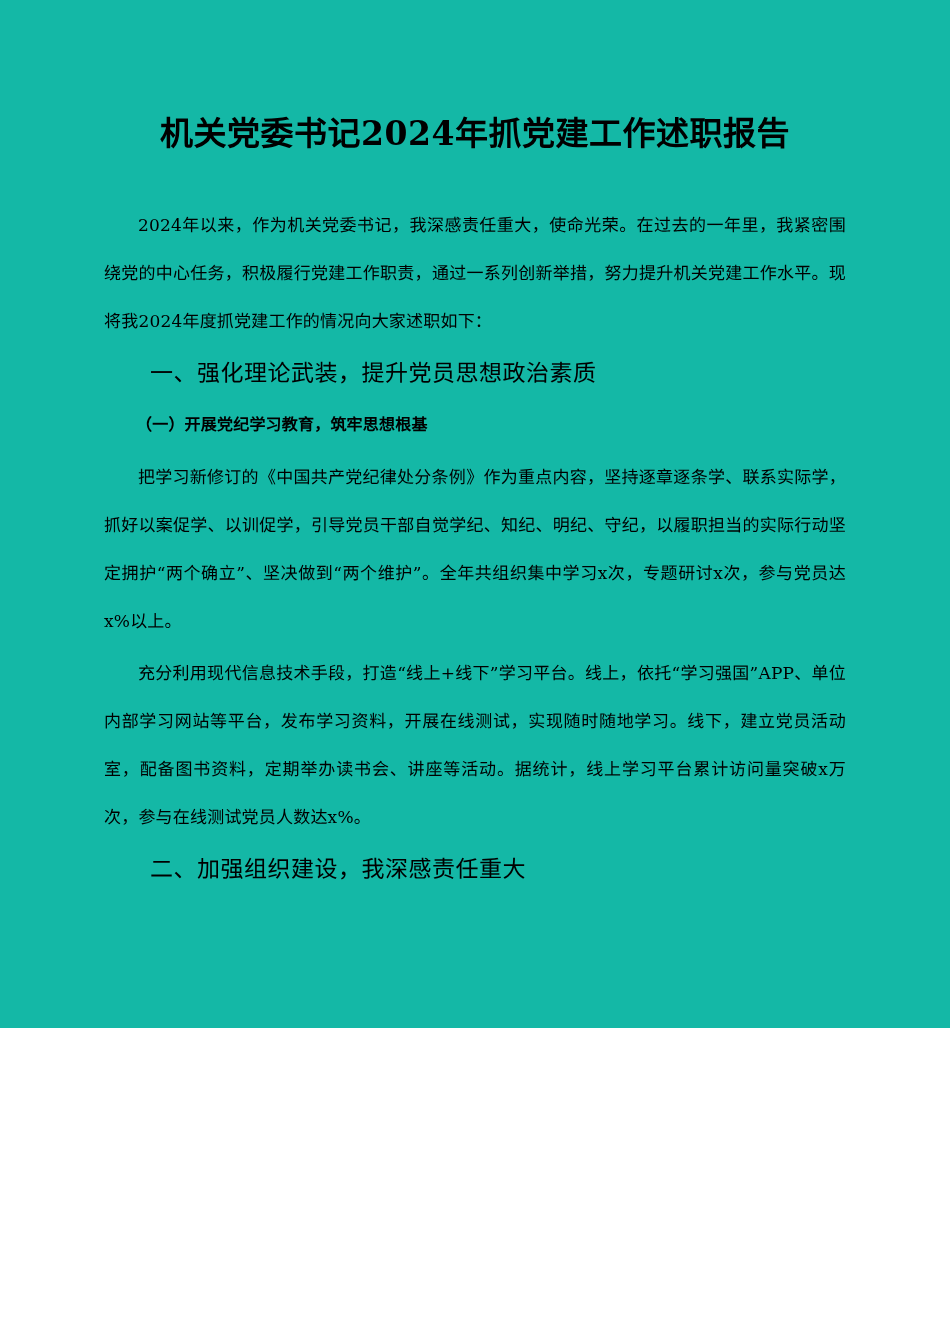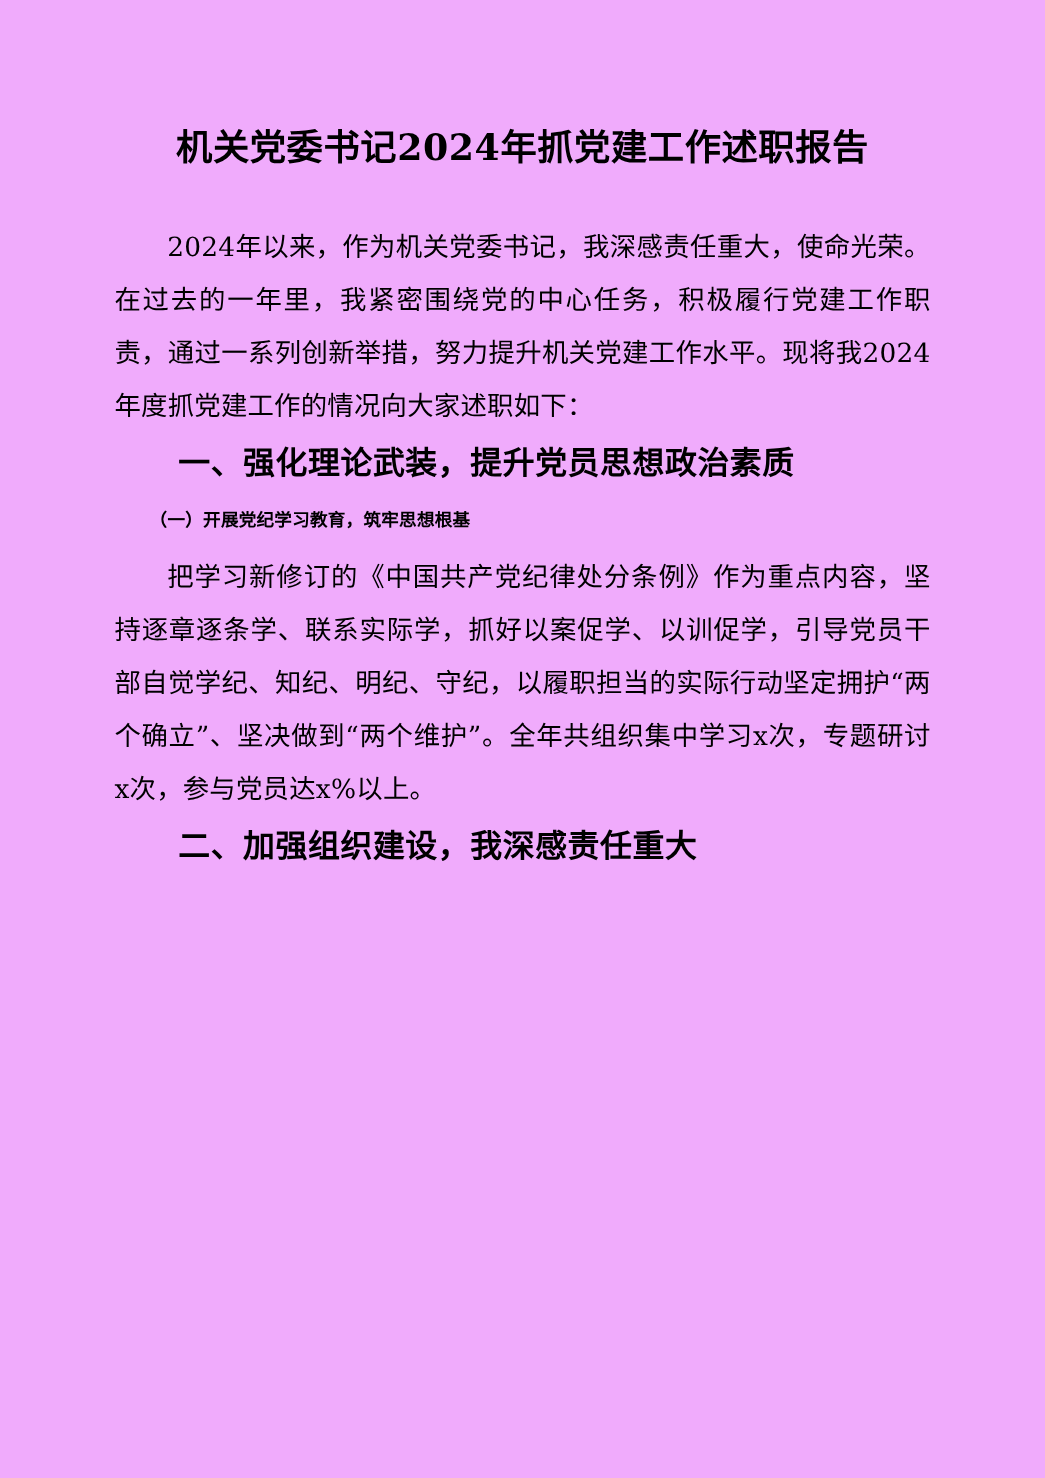--- a/index.html
+++ b/index.html
@@ -11,46 +11,46 @@
   body {
     width: 950px;
     height: 1344px;
     font-family: "DejaVu Serif", "Liberation Serif", serif;
     color: #000000;
     overflow: hidden;
   }
   .page {
     box-sizing: border-box;
     width: 950px;
-    height: 1344px;
+    height: 1028px;
     padding: 112px 104px 40px 104px;
-    background: #f0abfc;
+    background: #14b8a6;
   }
   .doc-title {
     font-family: "DejaVu Serif", "Liberation Serif", serif;
     font-weight: 700;
     font-size: 33px;
     line-height: 1.35;
     text-align: center;
     letter-spacing: 0.5px;
     margin: 0 0 44px 0;
   }
   .para {
-    font-size: 24px;
+    font-size: 17px;
     line-height: 48px;
     text-align: justify;
     text-justify: inter-ideograph;
     margin: 0 0 4px 0;
     text-indent: 2em;
     letter-spacing: 0.2px;
   }
   .heading-1 {
-    font-size: 29px;
+    font-size: 23px;
     line-height: 48px;
-    font-weight: 700;
+    font-weight: 400;
     font-family: "DejaVu Sans", "Liberation Sans", sans-serif;
     margin: 0 0 4px 0;
     text-indent: 2em;
     letter-spacing: 0.5px;
   }
   .heading-2 {
     font-size: 16px;
     line-height: 48px;
     font-weight: 700;
     margin: 0 0 4px 0;
@@ -66,16 +66,17 @@
 
   <p class="para">2024年以来，作为机关党委书记，我深感责任重大，使命光荣。在过去的一年里，我紧密围绕党的中心任务，积极履行党建工作职责，通过一系列创新举措，努力提升机关党建工作水平。现将我2024年度抓党建工作的情况向大家述职如下：</p>
 
   <p class="heading-1">一、强化理论武装，提升党员思想政治素质</p>
 
   <p class="heading-2">（一）开展党纪学习教育，筑牢思想根基</p>
 
   <p class="para">把学习新修订的《中国共产党纪律处分条例》作为重点内容，坚持逐章逐条学、联系实际学，抓好以案促学、以训促学，引导党员干部自觉学纪、知纪、明纪、守纪，以履职担当的实际行动坚定拥护“两个确立”、坚决做到“两个维护”。全年共组织集中学习x次，专题研讨x次，参与党员达x%以上。</p>
 
 
+  <p class="para">充分利用现代信息技术手段，打造“线上+线下”学习平台。线上，依托“学习强国”APP、单位内部学习网站等平台，发布学习资料，开展在线测试，实现随时随地学习。线下，建立党员活动室，配备图书资料，定期举办读书会、讲座等活动。据统计，线上学习平台累计访问量突破x万次，参与在线测试党员人数达x%。</p>
 
   <p class="heading-1">二、加强组织建设，我深感责任重大</p>
 
 </div>
 
 </body></html>

